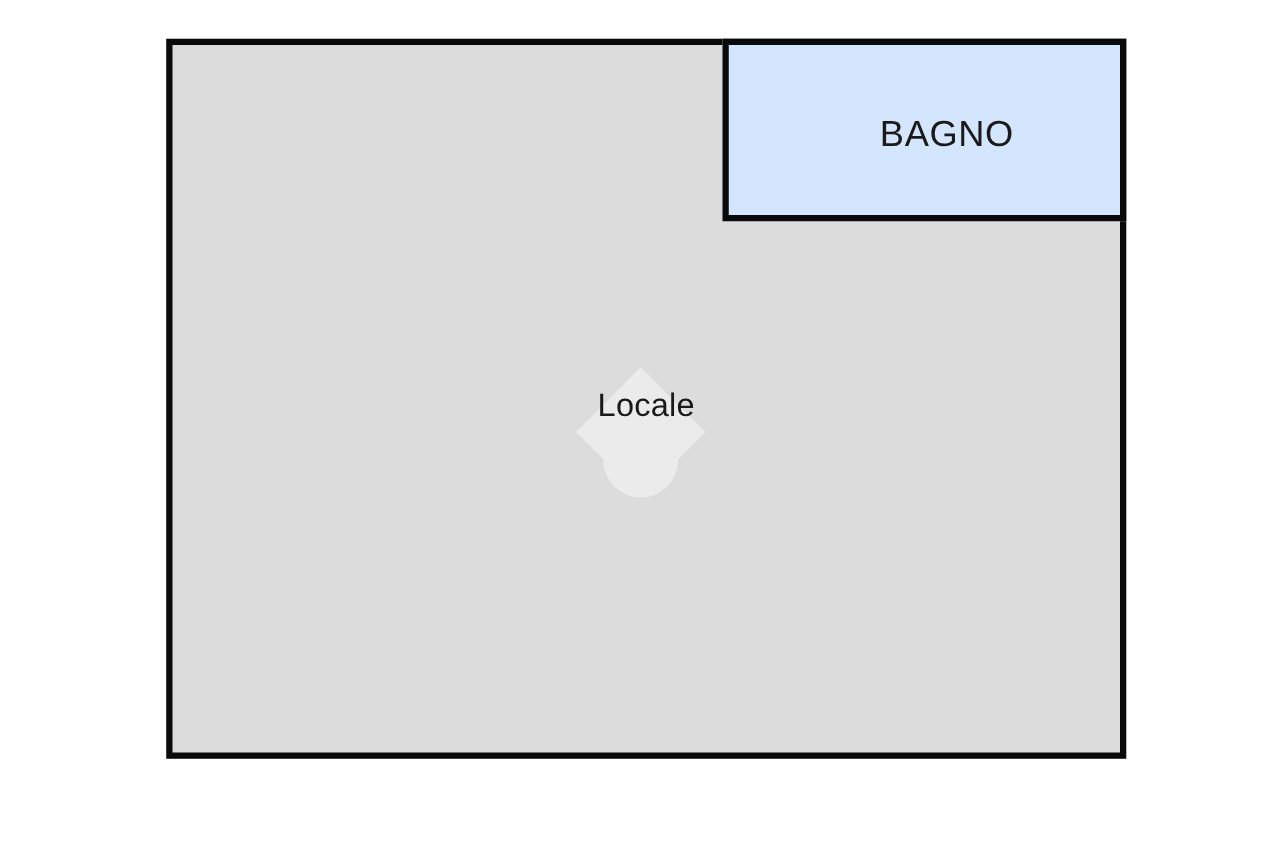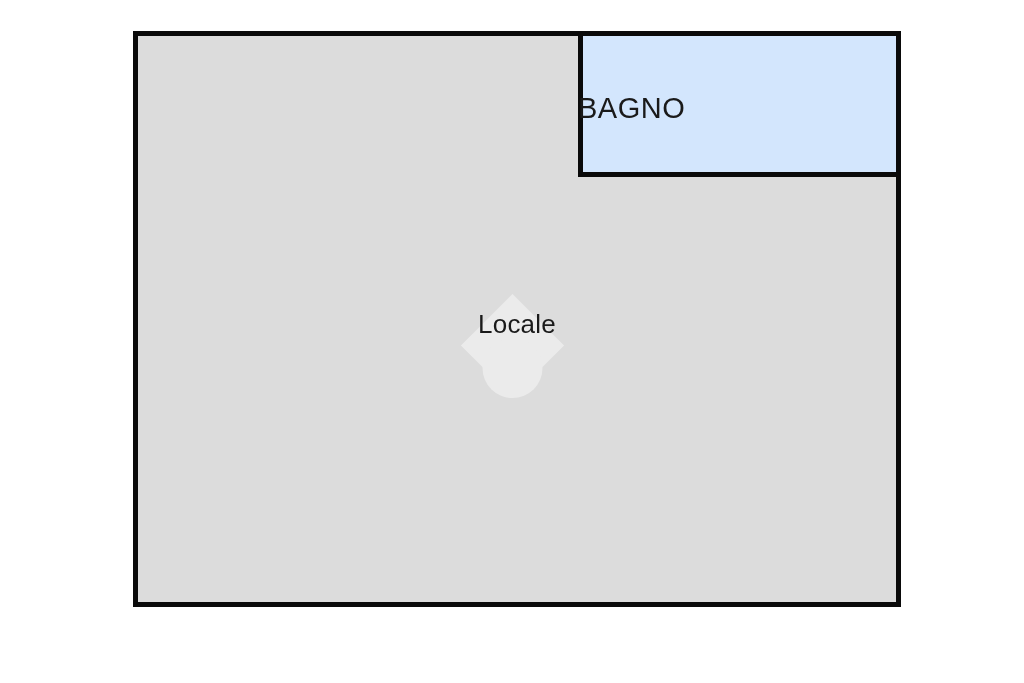--- a/index.html
+++ b/index.html
@@ -52,21 +52,21 @@
   .room-label {
     position: absolute;
     color: #1a1a1a;
     white-space: nowrap;
     font-family: "Liberation Sans", sans-serif;
   }
   .label-bagno {
     left: 578px;
     top: 92px;
     width: 359px;
-    text-align: left;
+    text-align: center;
     font-size: 29px;
     letter-spacing: 0.5px;
   }
   .label-locale {
     left: 133px;
     top: 309px;
     width: 768px;
     text-align: center;
     font-size: 26px;
     letter-spacing: 0.2px;

